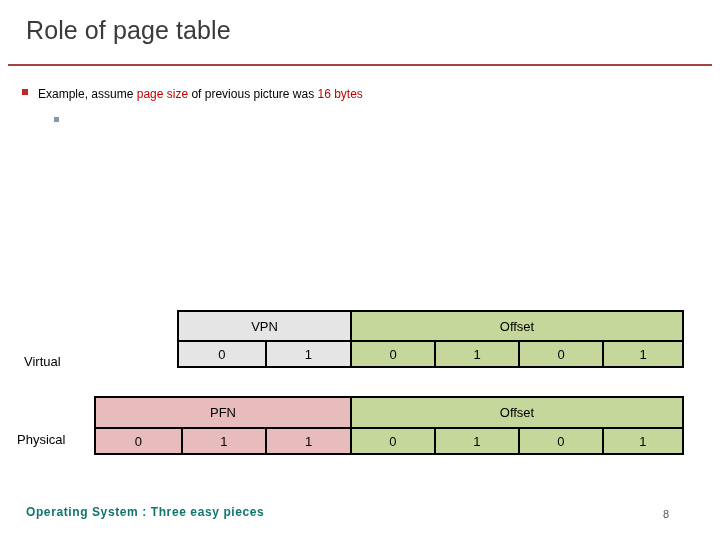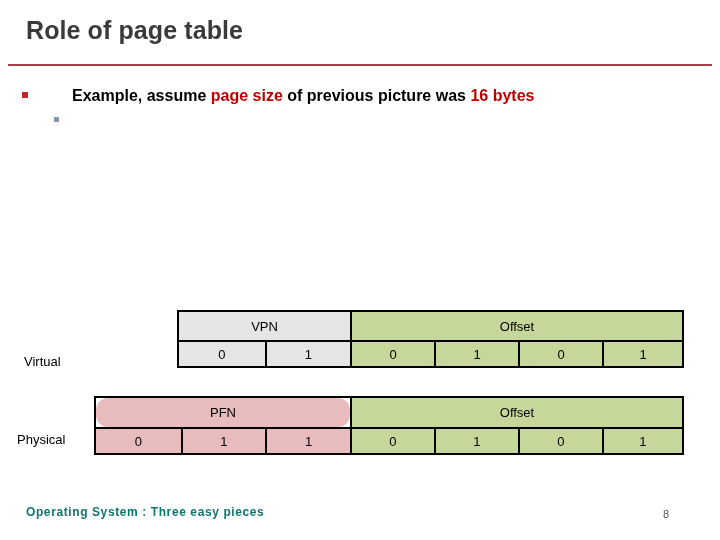--- a/index.html
+++ b/index.html
@@ -15,21 +15,21 @@
     overflow: hidden;
     position: relative;
   }
 
   
   .slide-title {
     position: absolute;
     left: 26px;
     top: 16px;
     font-size: 25px;
-    font-weight: bold;
+    font-weight: normal;
     color: #3a3a3a;
     letter-spacing: 0.1px;
     white-space: nowrap;
   }
   .title-rule {
     position: absolute;
     left: 8px;
     top: 64px;
     width: 704px;
     height: 2px;
@@ -49,25 +49,24 @@
     width: 6px;
     height: 6px;
     background: #c0272d;
     display: inline-block;
     margin-right: 10px;
     position: relative;
     top: -3px;
     flex: 0 0 auto;
   }
   .bullet-l1 .text {
-    font-size: 16px;
-    font-weight: bold;
+    font-size: 12px;
+    font-weight: normal;
     color: #000000;
     line-height: 1;
-    margin-left: 34px;
   }
   .bullet-l1 .text .hl {
     color: #c00000;
   }
 
   .bullet-l2 {
     position: absolute;
     left: 54px;
     top: 120px;
     display: flex;
@@ -137,21 +136,21 @@
 
   
   .vh-vpn    { width: 171px; }
   .vh-offset { flex: 1 1 auto; }
   
   .vb-vpn    { width: 85.5px; }
   .vb-off    { width: 84px; }
   .vb-off-last { flex: 1 1 auto; }
 
   
-  .ph-pfn    { width: 254px; border-radius: 12px; }
+  .ph-pfn    { width: 254px; }
   .ph-offset { flex: 1 1 auto; }
   .pb-pfn    { width: 84.67px; }
   .pb-off    { width: 84px; }
   .pb-off-last { flex: 1 1 auto; }
 
   
   .footer-text {
     position: absolute;
     left: 26px;
     top: 505px;

